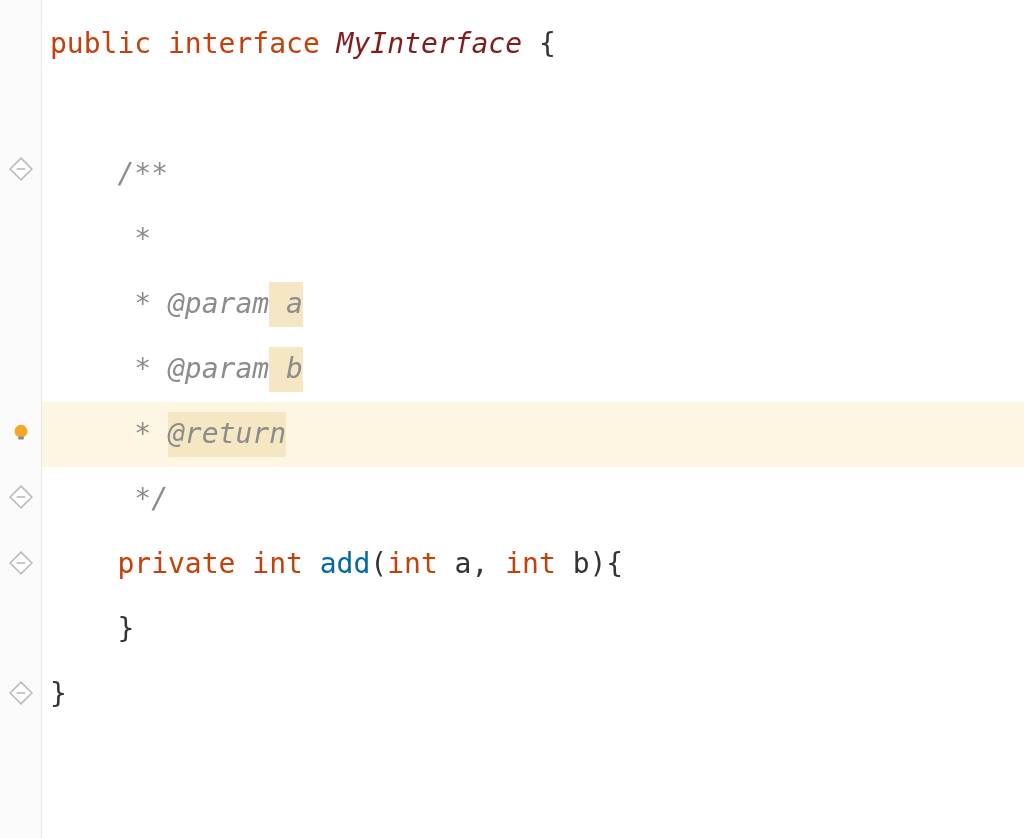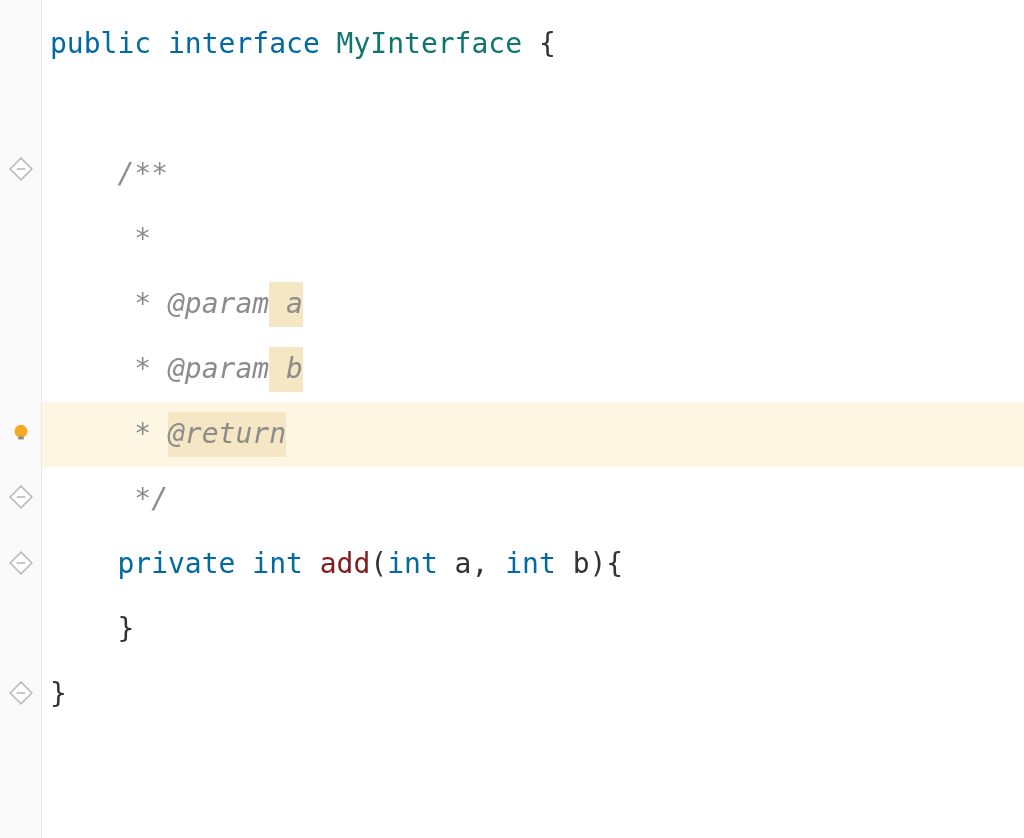--- a/index.html
+++ b/index.html
@@ -56,38 +56,39 @@
       padding-left: 8px;
       height: 65px;
       display: flex;
       align-items: center;
       white-space: pre;
     }
     .line.highlighted {
       background: #fdf6e3;
     }
     .keyword {
-      color: #0369a1;
+      color: #c2410c;
     }
     .identifier {
-      color: #0f766e;
+      color: #7f1d1d;
+      font-style: italic;
     }
     .punctuation {
       color: #333;
     }
     .comment {
       color: #8c8c8c;
       font-style: italic;
     }
     .doc-tag {
       color: #8c8c8c;
       font-style: italic;
     }
     .method-name {
-      color: #7f1d1d;
+      color: #0369a1;
     }
     .warn-highlight {
       background: #f5e6c4;
     }
   </style>
 </head>
 <body>
 
 <div class="editor-container">
   <div class="gutter">

